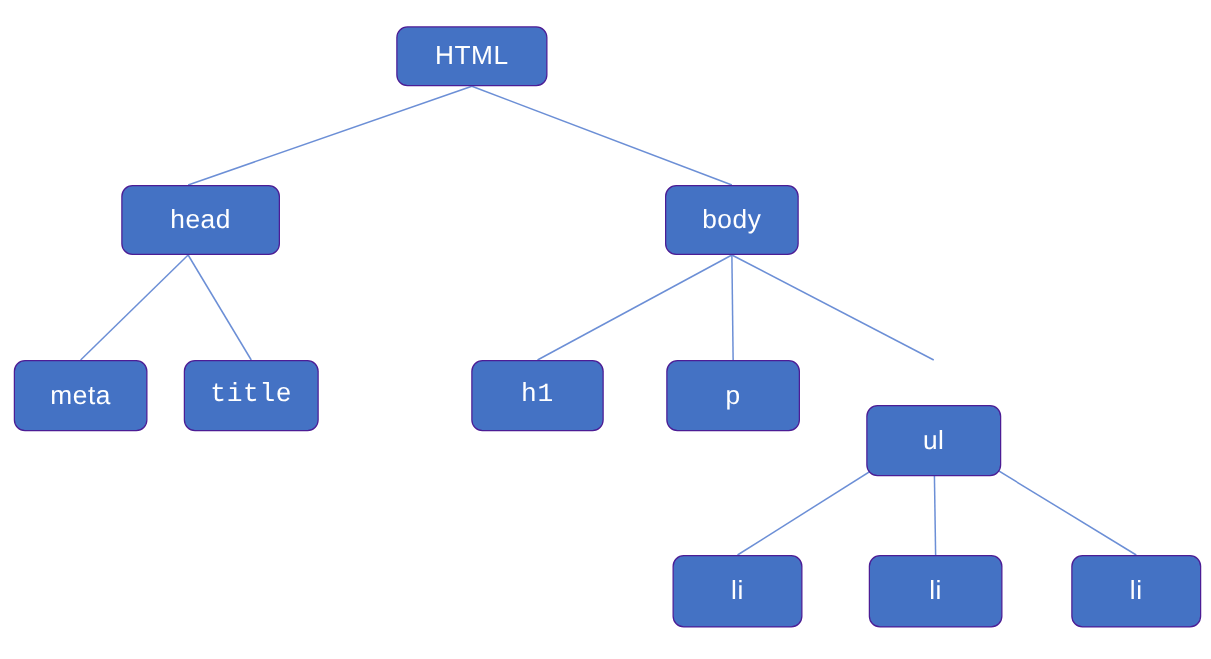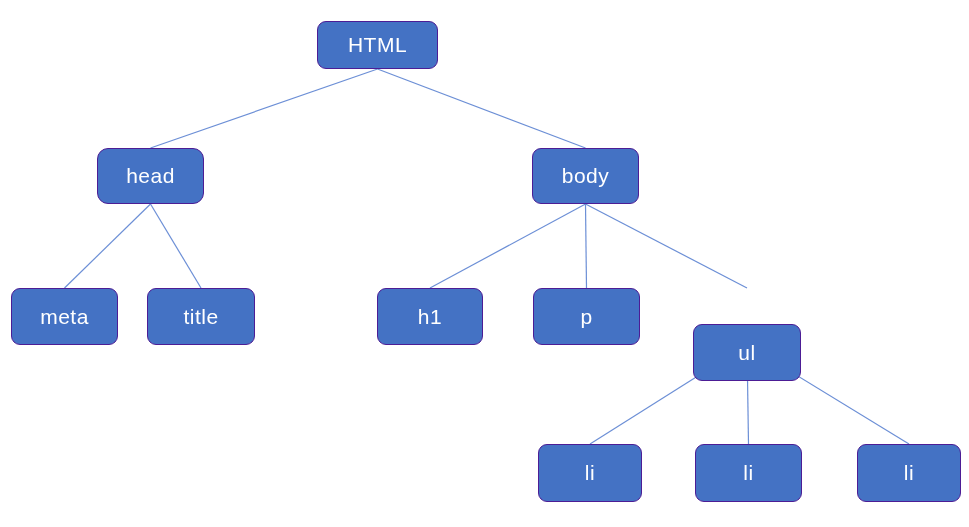--- a/index.html
+++ b/index.html
@@ -48,23 +48,23 @@
       <line x1="150.5" y1="204" x2="201" y2="288" stroke="#6C8FD6" stroke-width="1.2"></line>
       <line x1="585.5" y1="204" x2="430" y2="288" stroke="#6C8FD6" stroke-width="1.2"></line>
       <line x1="585.5" y1="204" x2="586.5" y2="288" stroke="#6C8FD6" stroke-width="1.2"></line>
       <line x1="585.5" y1="204" x2="747" y2="288" stroke="#6C8FD6" stroke-width="1.2"></line>
       <line x1="747" y1="345" x2="590" y2="444" stroke="#6C8FD6" stroke-width="1.2"></line>
       <line x1="747" y1="345" x2="748.5" y2="444" stroke="#6C8FD6" stroke-width="1.2"></line>
       <line x1="747" y1="345" x2="909" y2="444" stroke="#6C8FD6" stroke-width="1.2"></line>
     </svg>
 
 <div class="tree-node" style="left: 317px; top: 21px; width: 121px; height: 48px;">HTML</div>
-    <div class="tree-node" style="left: 97px; top: 148px; width: 107px; height: 56px; border-radius: 11px;">head</div>
+    <div class="tree-node" style="left: 97px; top: 148px; width: 127px; height: 56px;">head</div>
     <div class="tree-node" style="left: 532px; top: 148px; width: 107px; height: 56px;">body</div>
     <div class="tree-node" style="left: 11px; top: 288px; width: 107px; height: 57px;">meta</div>
-    <div class="tree-node" style="left: 147px; top: 288px; width: 108px; height: 57px;">title</div>
-    <div class="tree-node" style="left: 377px; top: 288px; width: 106px; height: 57px;">h1</div>
+    <div class="tree-node" style="left: 147px; top: 288px; width: 108px; height: 57px; font-family: Liberation Mono, monospace;">title</div>
+    <div class="tree-node" style="left: 377px; top: 288px; width: 106px; height: 57px; font-family: Liberation Mono, monospace;">h1</div>
     <div class="tree-node" style="left: 533px; top: 288px; width: 107px; height: 57px;">p</div>
     <div class="tree-node" style="left: 693px; top: 288px; width: 108px; height: 57px; margin-top: 36px;">ul</div>
     <div class="tree-node" style="left: 538px; top: 444px; width: 104px; height: 58px;">li</div>
     <div class="tree-node" style="left: 695px; top: 444px; width: 107px; height: 58px;">li</div>
     <div class="tree-node" style="left: 857px; top: 444px; width: 104px; height: 58px;">li</div>
   </div>
 
 </body></html>

